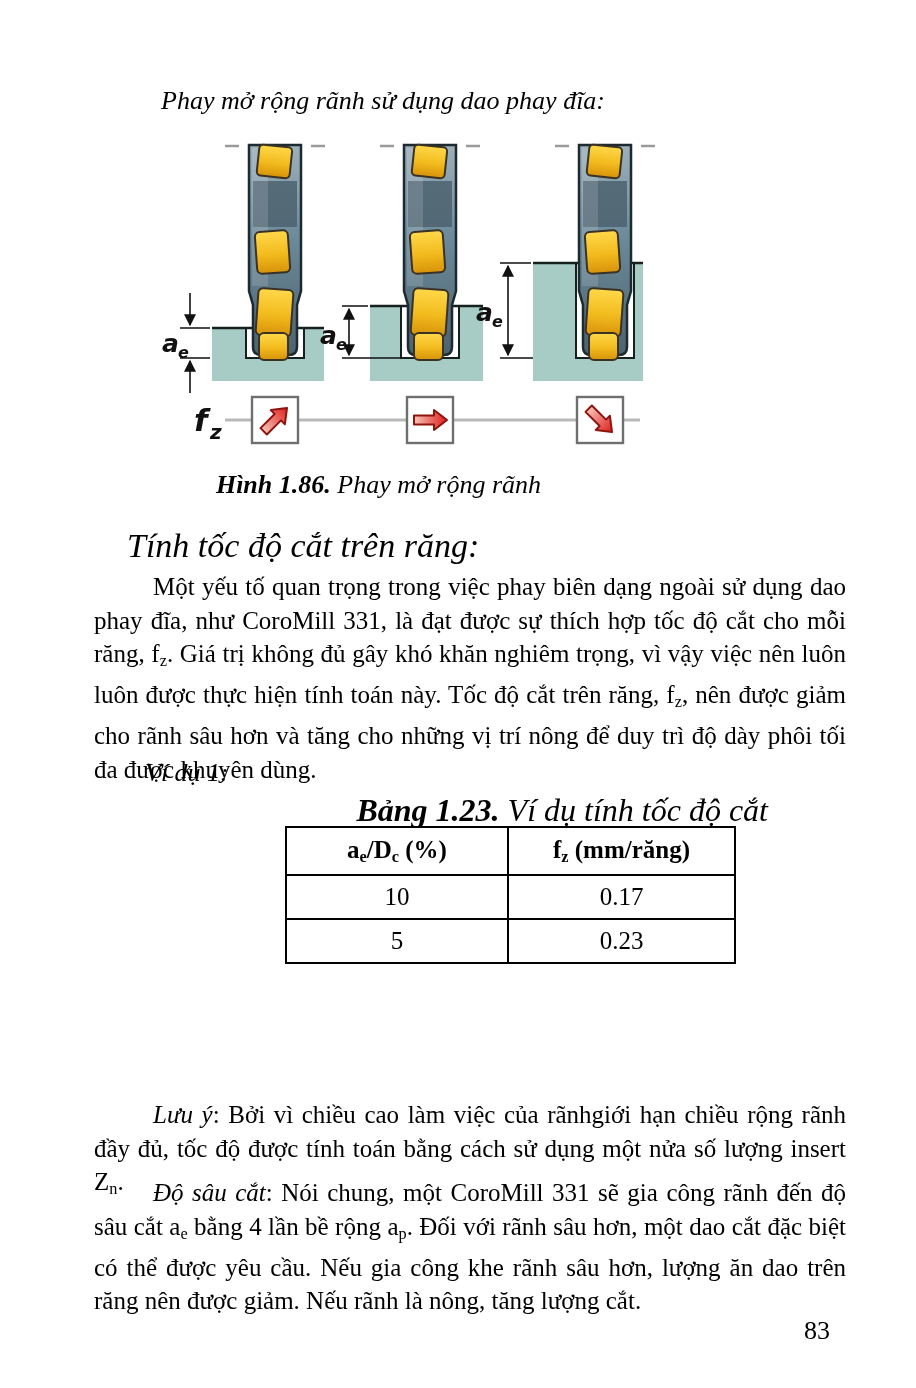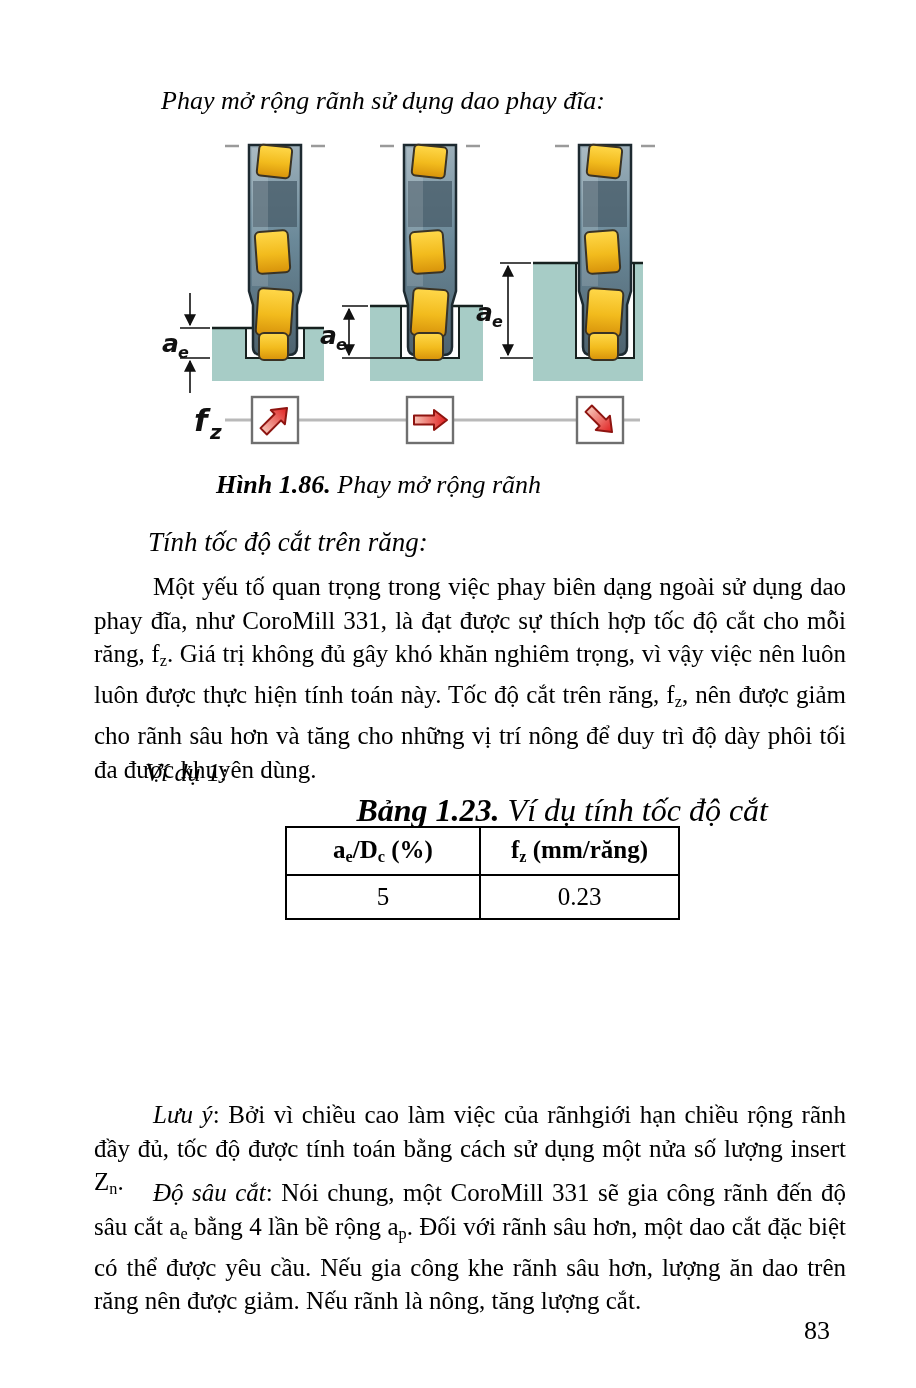--- a/index.html
+++ b/index.html
@@ -9,34 +9,34 @@
     background:#ffffff;
     font-family:"Liberation Serif","DejaVu Serif",serif;
     color:#000;
     overflow:hidden;
     margin:0 auto;
   }
   .abs{position:absolute;}
   .intro-heading{left:161px;top:86px;font-size:26px;font-style:italic;}
   .figure-wrap{left:150px;top:133px;width:540px;height:332px;}
   .fig-caption{left:0;top:470px;width:757px;text-align:center;font-size:26px;}
-  .section-heading{left:148px;top:527px;font-size:27px;font-style:italic;}
+  .section-heading{left:127px;top:527px;font-size:34px;font-style:italic;}
   .para{
     left:86px;width:752px;
     text-align:justify;text-indent:59px;
     font-size:25px;line-height:33.5px;margin:8px;
   }
   .p1{top:562px;}
   .p2{top:1010px;}
   .p3{top:1090px;}
   .p4{top:1168px;}
   .example-label{left:145px;top:758px;font-size:26px;font-style:italic;}
   .table-caption{left:0;top:792px;width:768px;text-align:right;font-size:32px;}
   .data-table{left:285px;top:826px;border-collapse:collapse;font-size:25px;background:#fff;}
-  .data-table th,.data-table td{border:2.4px solid #000;text-align:center;padding:0 10px;}
+  .data-table th,.data-table td{border:2.4px solid #000;text-align:center;padding:0 24px;}
   .data-table th{height:46px;font-weight:700;width:172px;}
   .data-table th:last-child{width:177px;}
   .data-table td{height:42px;font-weight:400;}
   .pageno{right:86px;top:1292px;font-size:26px;font-weight:400;margin-top:24px;}
   .run-sub{font-size:0.65em;vertical-align:-0.22em;}
   .run-i{font-style:italic;}
   .run-bi{font-style:italic;font-weight:700;}
 
   
   .wp{fill:var(--workpiece,#a7ccc6);}
@@ -162,20 +162,24 @@
 
   <table class="abs data-table">
     <thead>
       <tr>
         <th><span>a</span><span class="run-sub">e</span><span>/D</span><span class="run-sub">c</span><span> (%)</span></th>
         <th><span>f</span><span class="run-sub">z</span><span> (mm/răng)</span></th>
       </tr>
     </thead>
     <tbody>
       <tr>
+        <td>10</td>
+        <td>0.17</td>
+      </tr>
+      <tr>
         <td>5</td>
         <td>0.23</td>
       </tr>
     </tbody>
   </table>
 
   <p class="abs para p3"><span class="run-i">Lưu ý</span><span>: Bởi vì chiều cao làm việc của rãnhgiới hạn chiều rộng rãnh đầy đủ, tốc độ được tính toán bằng cách sử dụng một nửa số lượng insert Z</span><span class="run-sub">n</span><span>.</span></p>
   <p class="abs para p4"><span class="run-i">Độ sâu cắt</span><span>: Nói chung, một CoroMill 331 sẽ gia công rãnh đến độ sâu cắt a</span><span class="run-sub">e</span><span> bằng 4 lần bề rộng a</span><span class="run-sub">p</span><span>. Đối với rãnh sâu hơn, một dao cắt đặc biệt có thể được yêu cầu. Nếu gia công khe rãnh sâu hơn, lượng ăn dao trên răng nên được giảm. Nếu rãnh là nông, tăng lượng cắt.</span></p>
 
   <div class="abs pageno">83</div>

